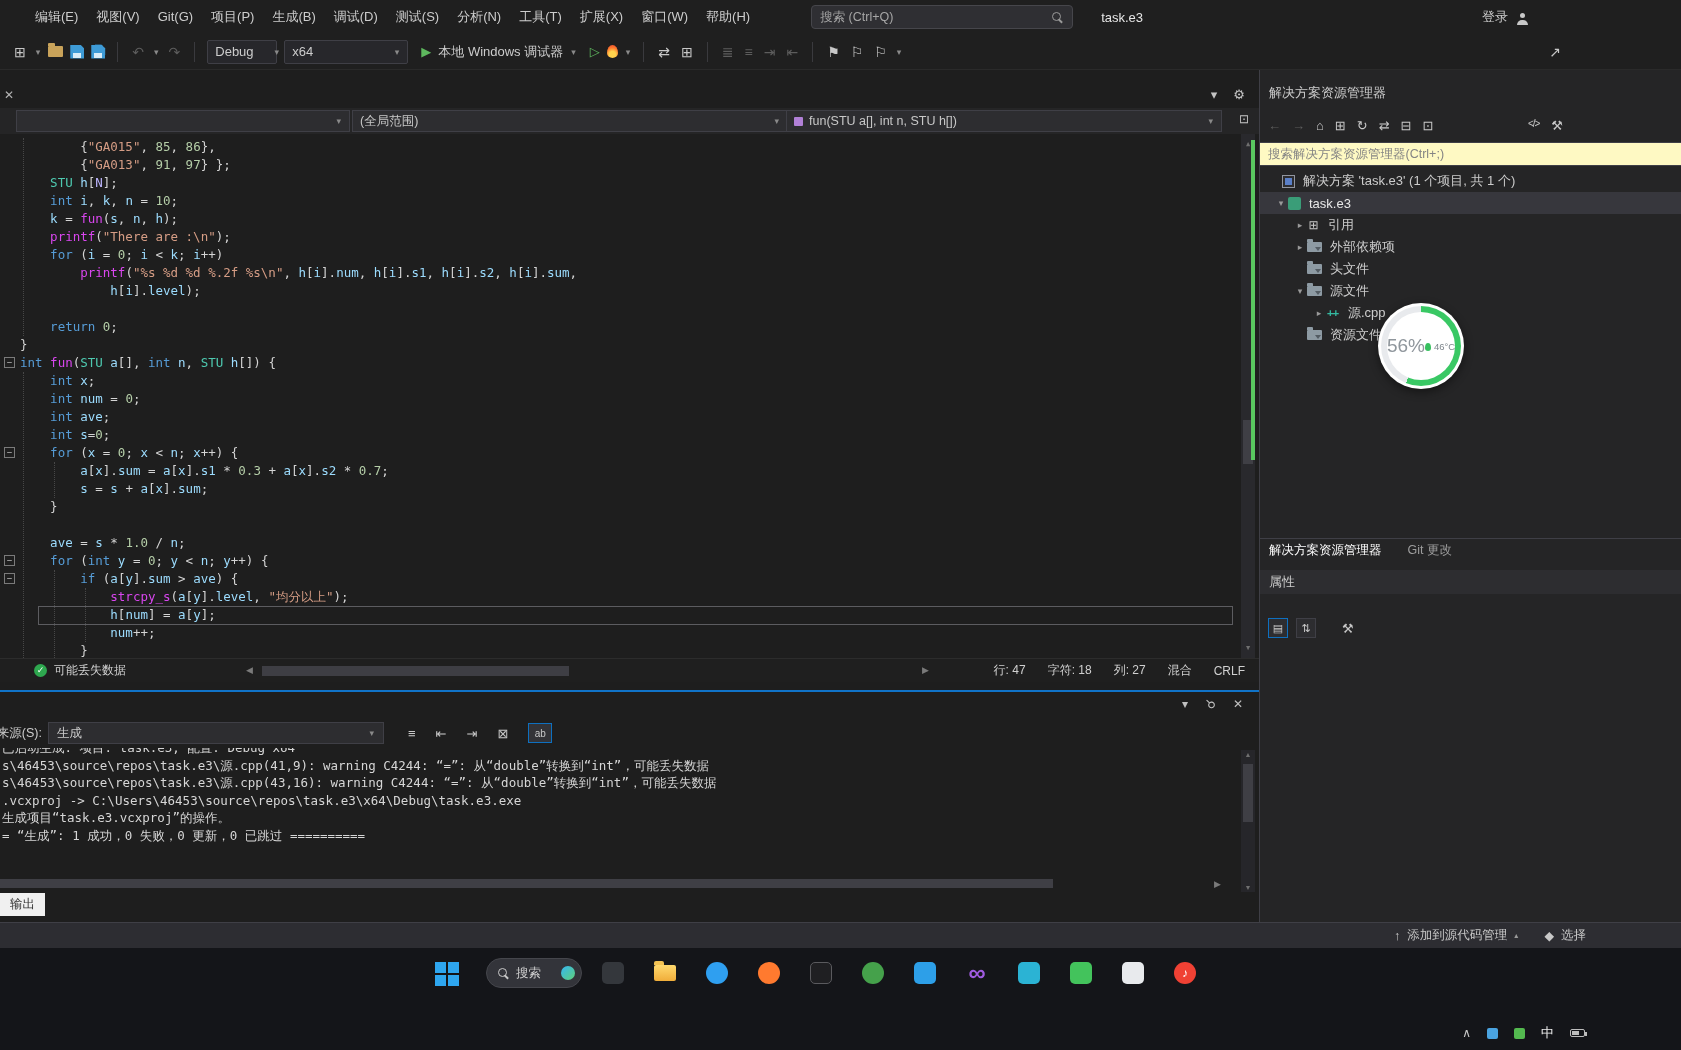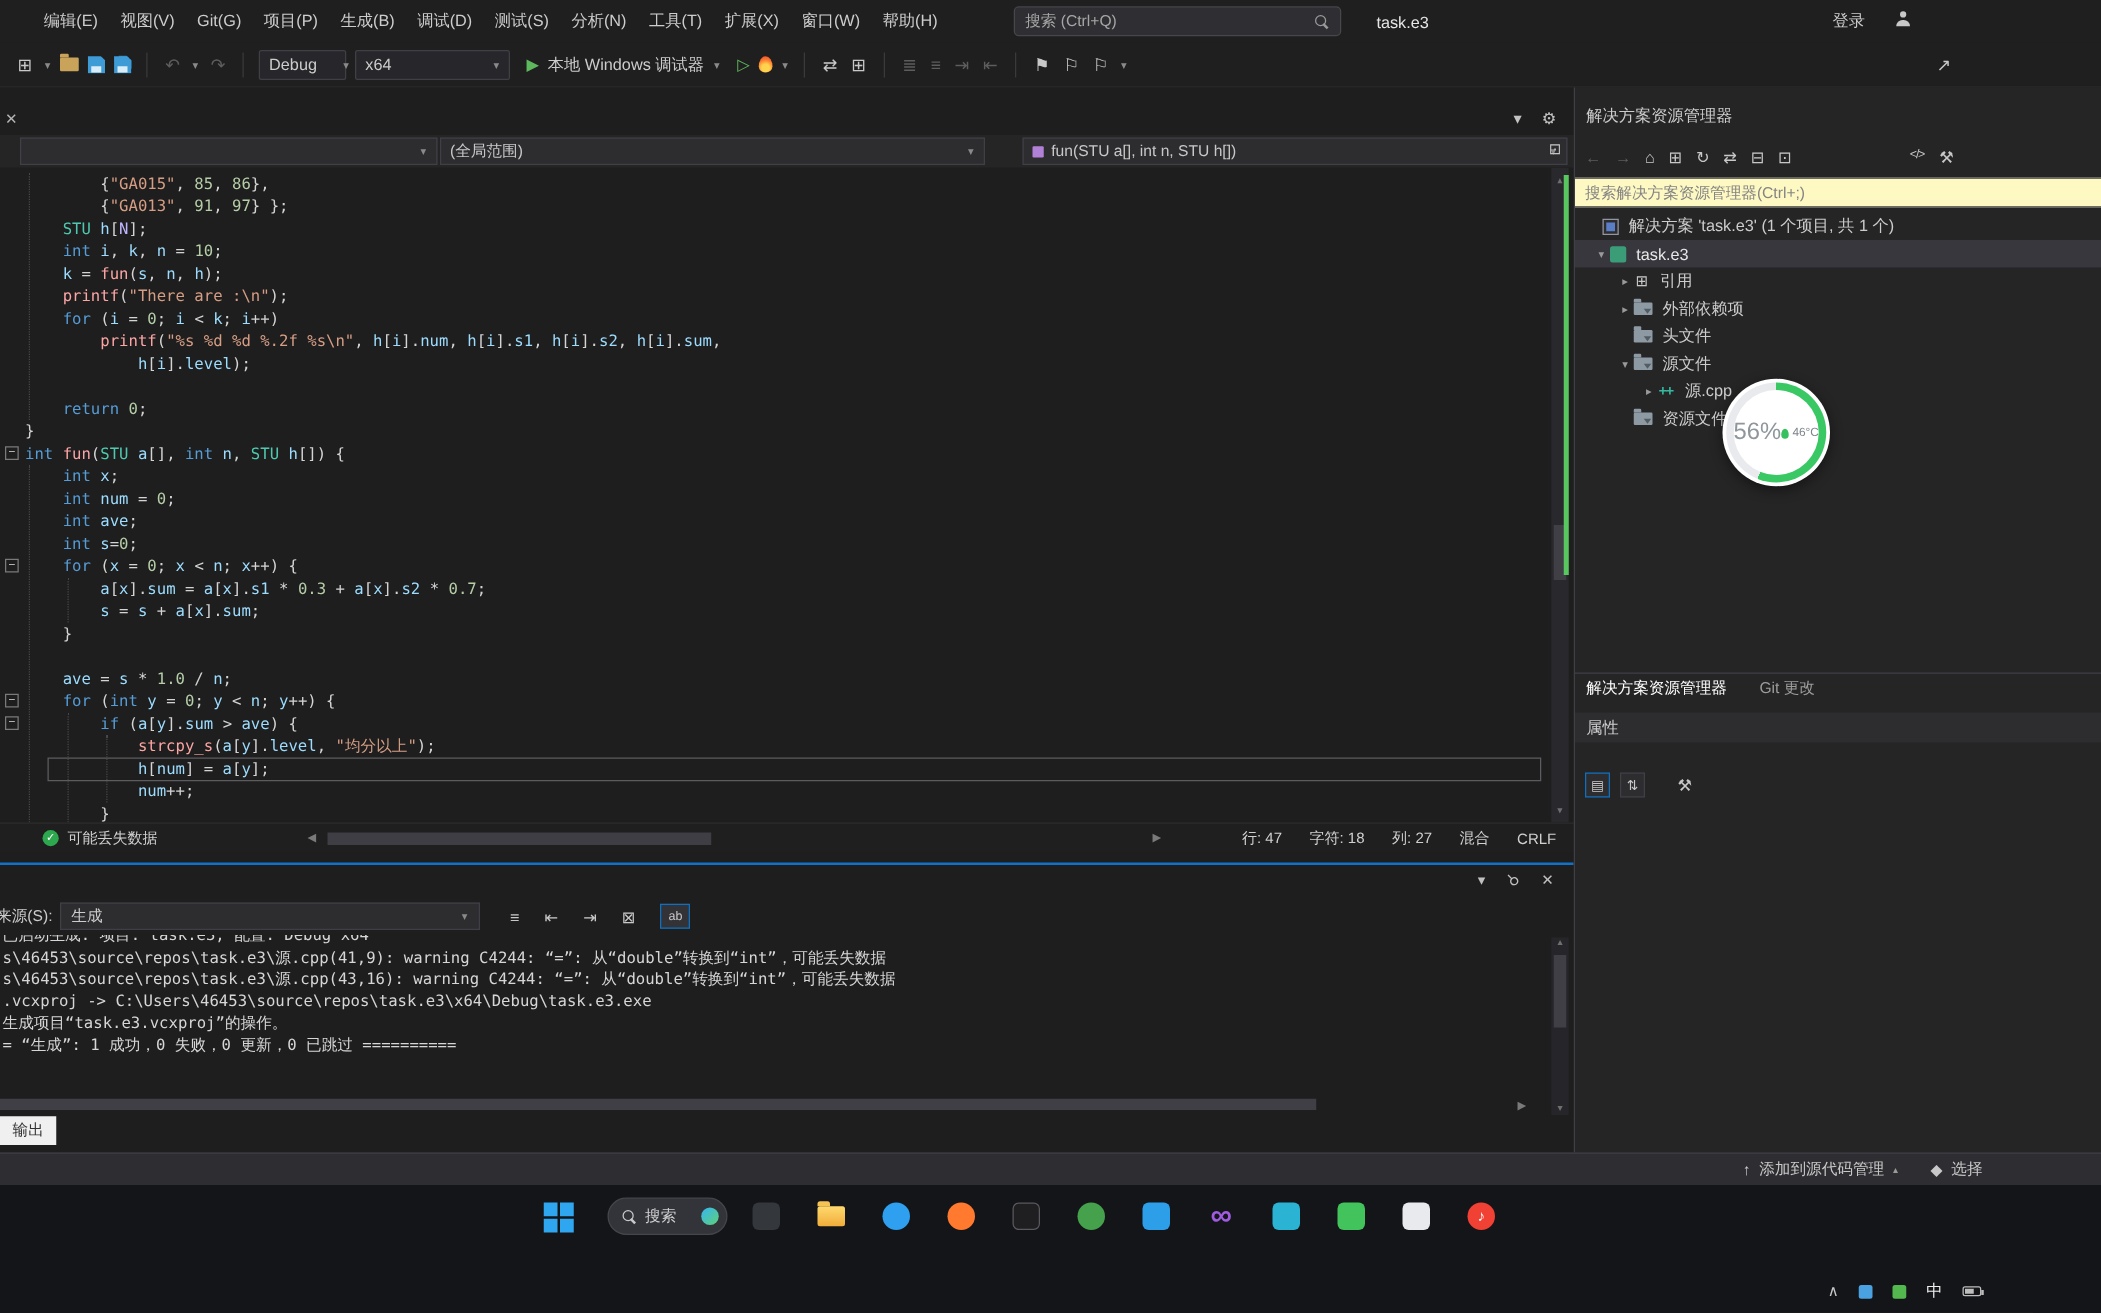--- a/index.html
+++ b/index.html
@@ -12,21 +12,21 @@
     display:flex;align-items:center;padding-left:26px;font-size:13px}
   .menu-items{display:flex;align-items:center}
   .menu-item{padding:0 9px;color:#cdcdcd;cursor:default;line-height:34px}
   .qsearch-pill{margin-left:52px;width:262px;height:24px;background:#2f2f33;border:1px solid #46464b;
     border-radius:4px;display:flex;align-items:center;padding:0 8px;color:#a6a6a6;font-size:12.5px;gap:6px}
   .qsearch-pill .ph{flex:1;white-space:nowrap;overflow:hidden}
   .mag{width:13px;height:13px;position:relative;display:inline-block;flex:none}
   .mag::before{content:"";position:absolute;width:7px;height:7px;border:1.5px solid #9a9a9a;border-radius:50%;left:1px;top:1px}
   .mag::after{content:"";position:absolute;width:5px;height:1.5px;background:#9a9a9a;transform:rotate(45deg);left:7px;top:9px}
   .win-title{margin-left:28px;color:#e6e6e6}
-  .signin{margin-left:auto;margin-right:152px;display:flex;align-items:flex-start;gap:23px;color:#cdcdcd}
+  .signin{margin-left:auto;margin-right:152px;display:flex;align-items:flex-end;gap:7px;color:#cdcdcd}
   .person{width:14px;height:14px;position:relative;display:inline-block}
   .person::before{content:"";position:absolute;width:5px;height:5px;border-radius:50%;background:#c8c8c8;left:4.5px;top:1px}
   .person::after{content:"";position:absolute;width:11px;height:5px;border-radius:5px 5px 0 0;background:#c8c8c8;left:1.5px;bottom:1px}
 
   
   .toolbar{position:absolute;left:0;top:34px;width:1681px;height:36px;background:#1f1f1f;
     display:flex;align-items:center;padding-left:12px;gap:7px;font-size:13px;border-bottom:1px solid #2a2a2a}
   .ticon{color:#c8c8c8;font-size:14px;line-height:1;padding:2px;cursor:default}
   .ticon.dim{color:#5d5d5d}
   .vsep{width:1px;height:20px;background:#3a3a3e;margin:0 5px;flex:none}
@@ -51,35 +51,35 @@
 
   
   .editor-pane{position:absolute;left:0;top:70px;width:1259px;height:852px;background:#1e1e1e}
   .ed-topstrip{position:absolute;left:0;top:16px;width:100%;height:22px}
   .ed-close{position:absolute;left:4px;top:2px;color:#b5b5b5;font-size:12px}
   .ed-top-right{position:absolute;right:14px;top:1px;display:flex;gap:16px;color:#c3c3c3;font-size:13px}
   .navbar{position:absolute;left:0;top:38px;width:100%;height:26px;background:#252526}
   .navbox{position:absolute;top:2px;height:22px;background:#2d2d30;border:1px solid #3f3f46;
     display:flex;align-items:center;padding:0 7px;gap:6px;font-size:12.5px;color:#c8c8c8}
   .navbox .nv{flex:1;white-space:nowrap;overflow:hidden}
-  .nb1{left:16px;width:334px}.nb2{left:352px;width:436px}.nb3{left:818px;width:436px}
+  .nb1{left:16px;width:334px}.nb2{left:352px;width:436px}.nb3{left:786px;width:436px}
   .cube{width:9px;height:9px;background:#b180d7;border-radius:1px;flex:none}
   .nav-split{position:absolute;right:10px;top:4px;color:#c3c3c3;font-size:12px}
 
   
   .code{position:absolute;left:0;top:64px;width:100%;height:524px;overflow:hidden;
     font-family:"DejaVu Sans Mono",monospace;font-size:12.5px;line-height:18px;color:#d4d4d4}
   .code-lines{position:absolute;left:0;top:4px;right:0}
   .code-line{height:18px;white-space:pre;padding-left:20px;position:relative}
   .code-line.current::after{content:"";position:absolute;left:38px;right:26px;top:0;bottom:-1px;
     border:1px solid #5c5c60;pointer-events:none}
   .fold{position:absolute;left:4px;top:3px;width:11px;height:11px;border:1px solid #7a7a7a;
     font-size:9px;line-height:9px;text-align:center;color:#bbb;background:#1e1e1e}
   .tk-k{color:#569cd6}.tk-t{color:#4ec9b0}.tk-s{color:#d69d85}.tk-n{color:#b5cea8}
-  .tk-f{color:#fca5a5}.tk-v{color:#9cdcfe}.tk-p{color:#d4d4d4}.tk-m{color:#beb7ff}
+  .tk-f{color:#d946ef}.tk-v{color:#9cdcfe}.tk-p{color:#d4d4d4}.tk-m{color:#beb7ff}
   .guide{position:absolute;width:0;border-left:1px dotted #474747}
   .vscroll{position:absolute;right:4px;top:0;width:14px;height:100%;background:#29292d}
   .vthumb{position:absolute;left:2px;right:2px;top:286px;height:44px;background:#3f3f45}
   .green-marks{position:absolute;right:0;top:6px;width:4px;height:320px;background:#59c75f}
   .sb-arrow{position:absolute;left:3px;color:#6f6f6f;font-size:7px;width:8px;text-align:center}
 
   
   .edstatus{position:absolute;left:0;top:588px;width:100%;height:24px;background:#1f1f1f;
     border-top:1px solid #2c2c2c;font-size:12px;color:#d0d0d0}
   .eds-left{position:absolute;left:34px;top:0;bottom:0;display:flex;align-items:center;gap:7px}

